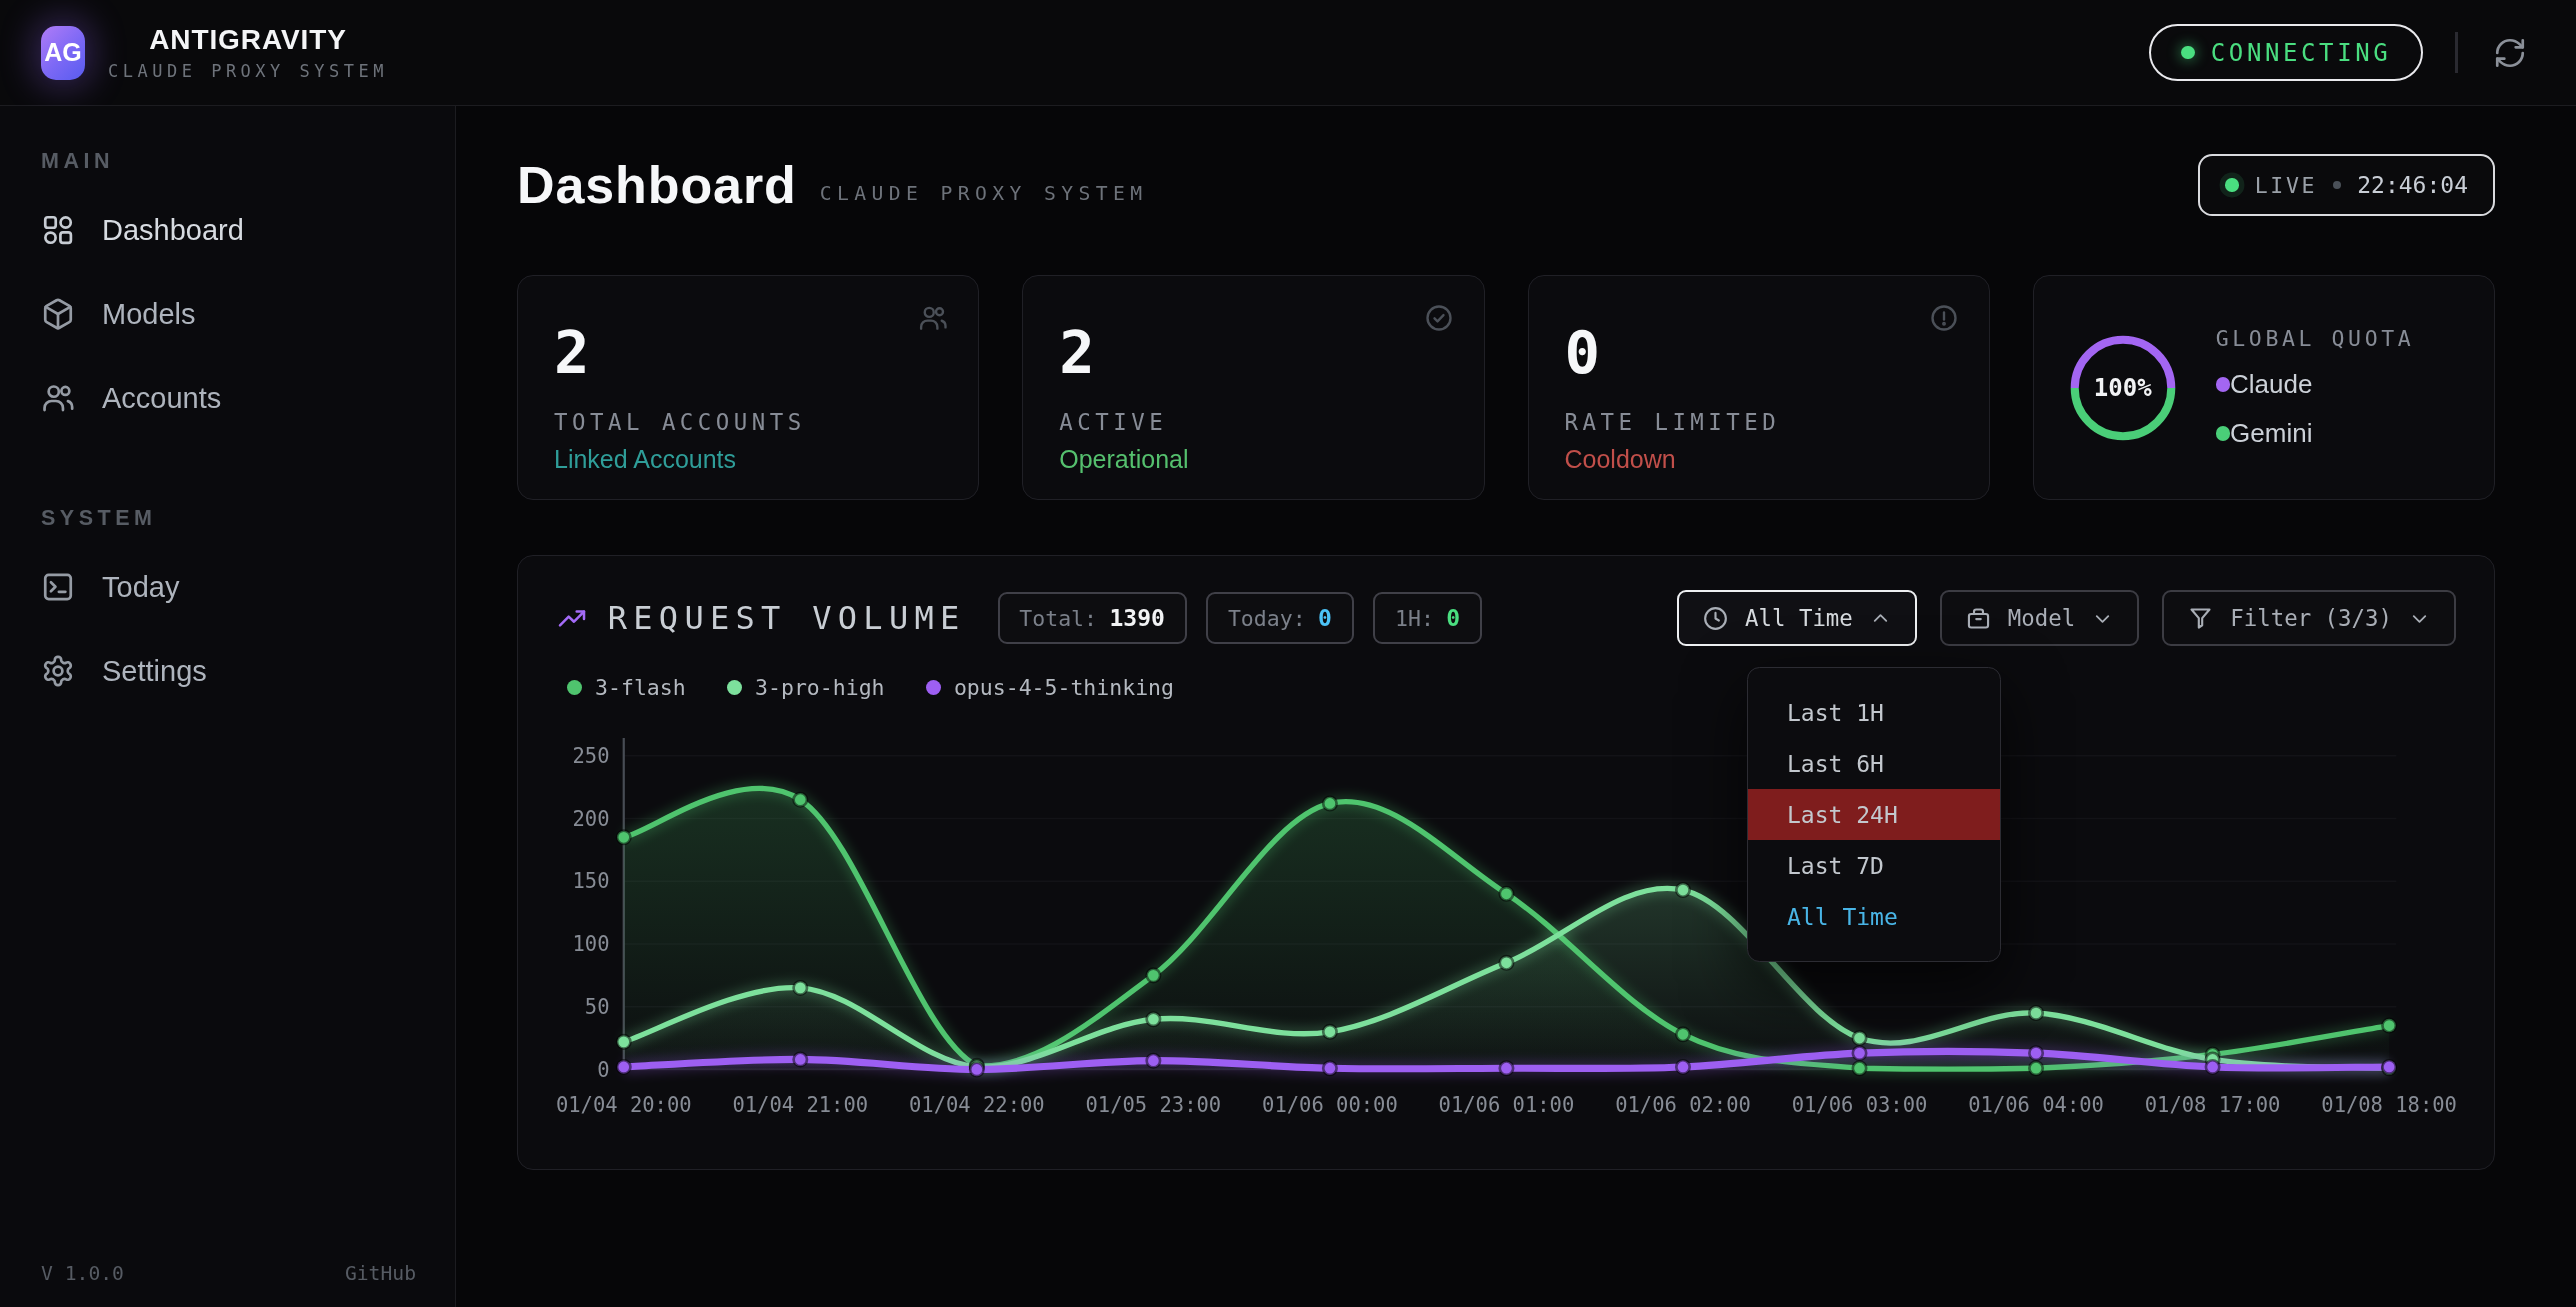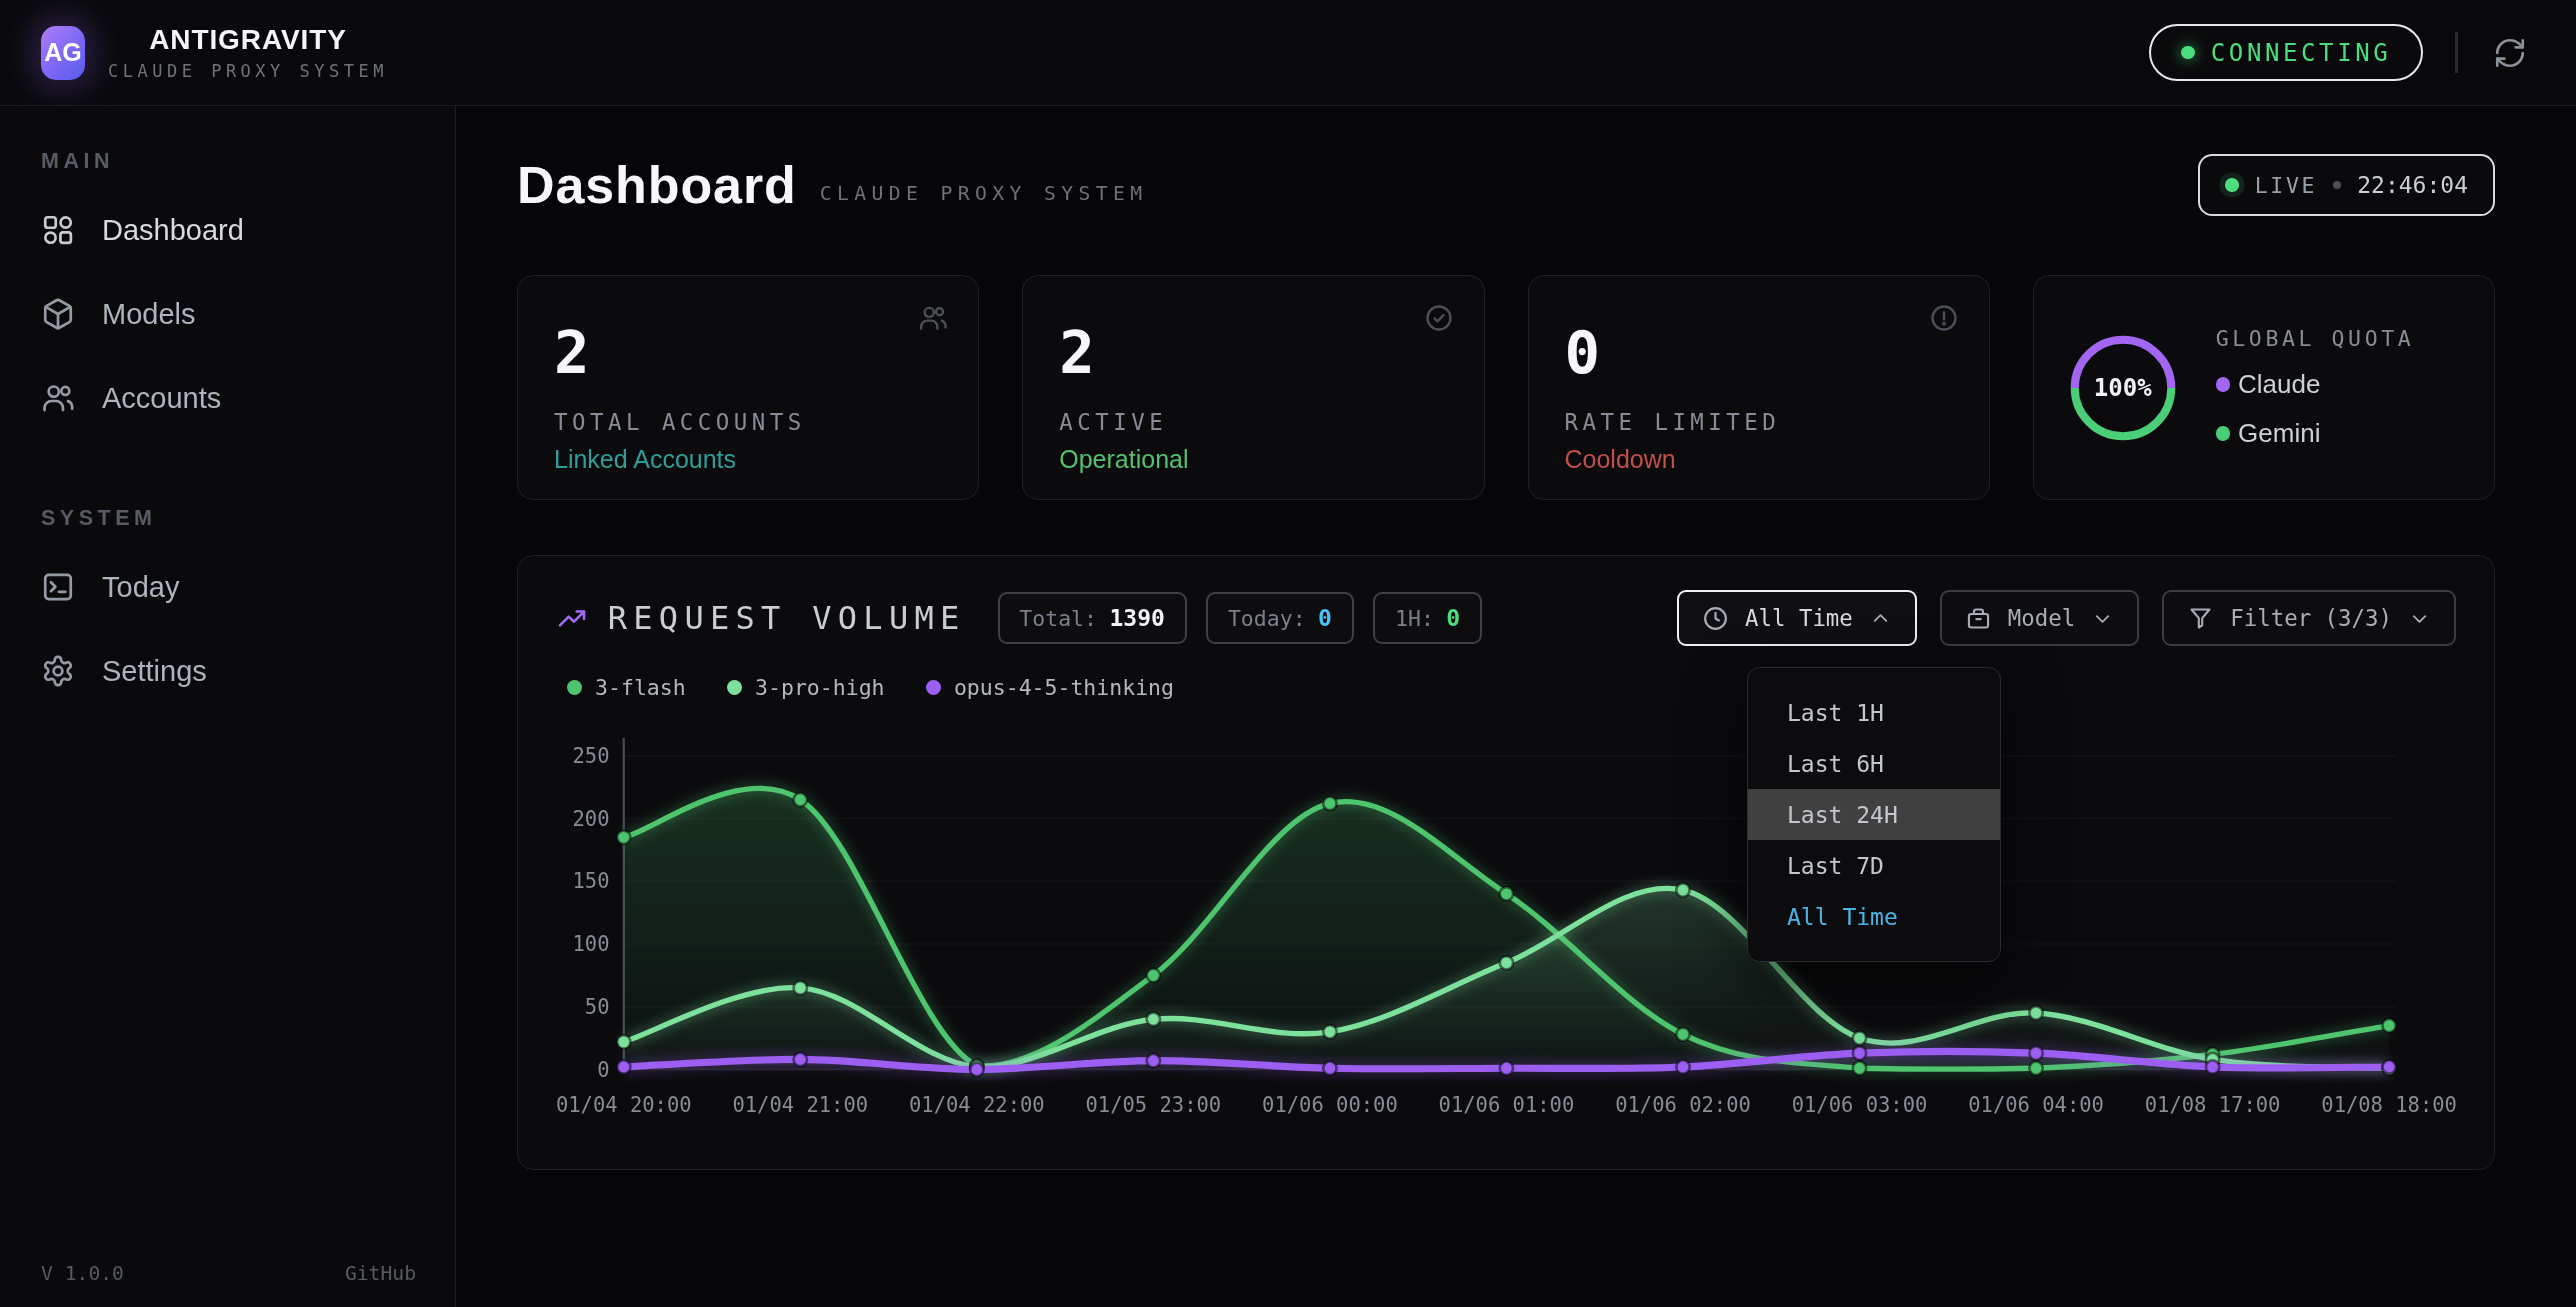--- a/index.html
+++ b/index.html
@@ -82,21 +82,21 @@
   }
   .card-value { font-size:59px; font-weight:bold; color:#f6f7f9; line-height:1; margin-top:12.5px; }
   .card-label { font-size:22.4px; letter-spacing:4.5px; color:#878c96; margin-top:27px; }
   .card-sub { font-size:25px; margin-top:10.7px; }
   .card-icon { position:absolute; top:27px; right:30px; }
   .quota-card { display:flex; align-items:center; gap:34px; padding:34px 30px; }
   .donut-wrap { position:relative; width:118px; height:118px; flex-shrink:0; }
   .donut-pct { position:absolute; inset:0; display:flex; align-items:center; justify-content:center;
     font-size:24px; font-weight:bold; color:#f2f3f5; }
   .quota-label { font-size:21.5px; letter-spacing:3.6px; color:#878c96; }
-  .quota-legend-row { display:flex; align-items:center; gap:8px; margin-top:18px; }
+  .quota-legend-row { display:flex; align-items:center; gap:0; margin-top:18px; }
   .quota-dot { width:14.3px; height:14.3px; border-radius:50%; }
   .quota-name { font-size:26px; color:#ccd1d8; }
 
   
   .chart-card {
     margin-top:55px; height:615px; background:#0b0b0e;
     border:1.8px solid #202026; border-radius:16px; padding:34px 38px; position:relative;
   }
   .chart-head { display:flex; align-items:center; }
   .chart-title { display:flex; align-items:center; gap:19.7px; }
@@ -128,21 +128,21 @@
   .chart-plot svg { width:100%; height:auto; display:block; }
 
   
   .dropdown {
     position:absolute; left:1229px; top:111px; width:254px; z-index:9;
     background:#0c0c0f; border:1.8px solid #2c2c33; border-radius:12.5px;
     padding:19px 0; box-shadow:0 23px 63px rgba(0,0,0,.7);
   }
   .dd-item { height:51px; display:flex; align-items:center; padding-left:39px;
     font-size:23px; color:#c3c8ce; cursor:pointer; }
-  .dd-item.hover { background:#404040; }
+  .dd-item.hover { background:#7f1d1d; }
   .dd-item.selected { color:#49b5e6; }
 
   svg.ic { fill:none; stroke-width:1.9; stroke-linecap:round; stroke-linejoin:round; }
 </style>
 </head>
 <body>
 
 <header class="topbar">
   <div class="logo">
       <span>AG</span>

